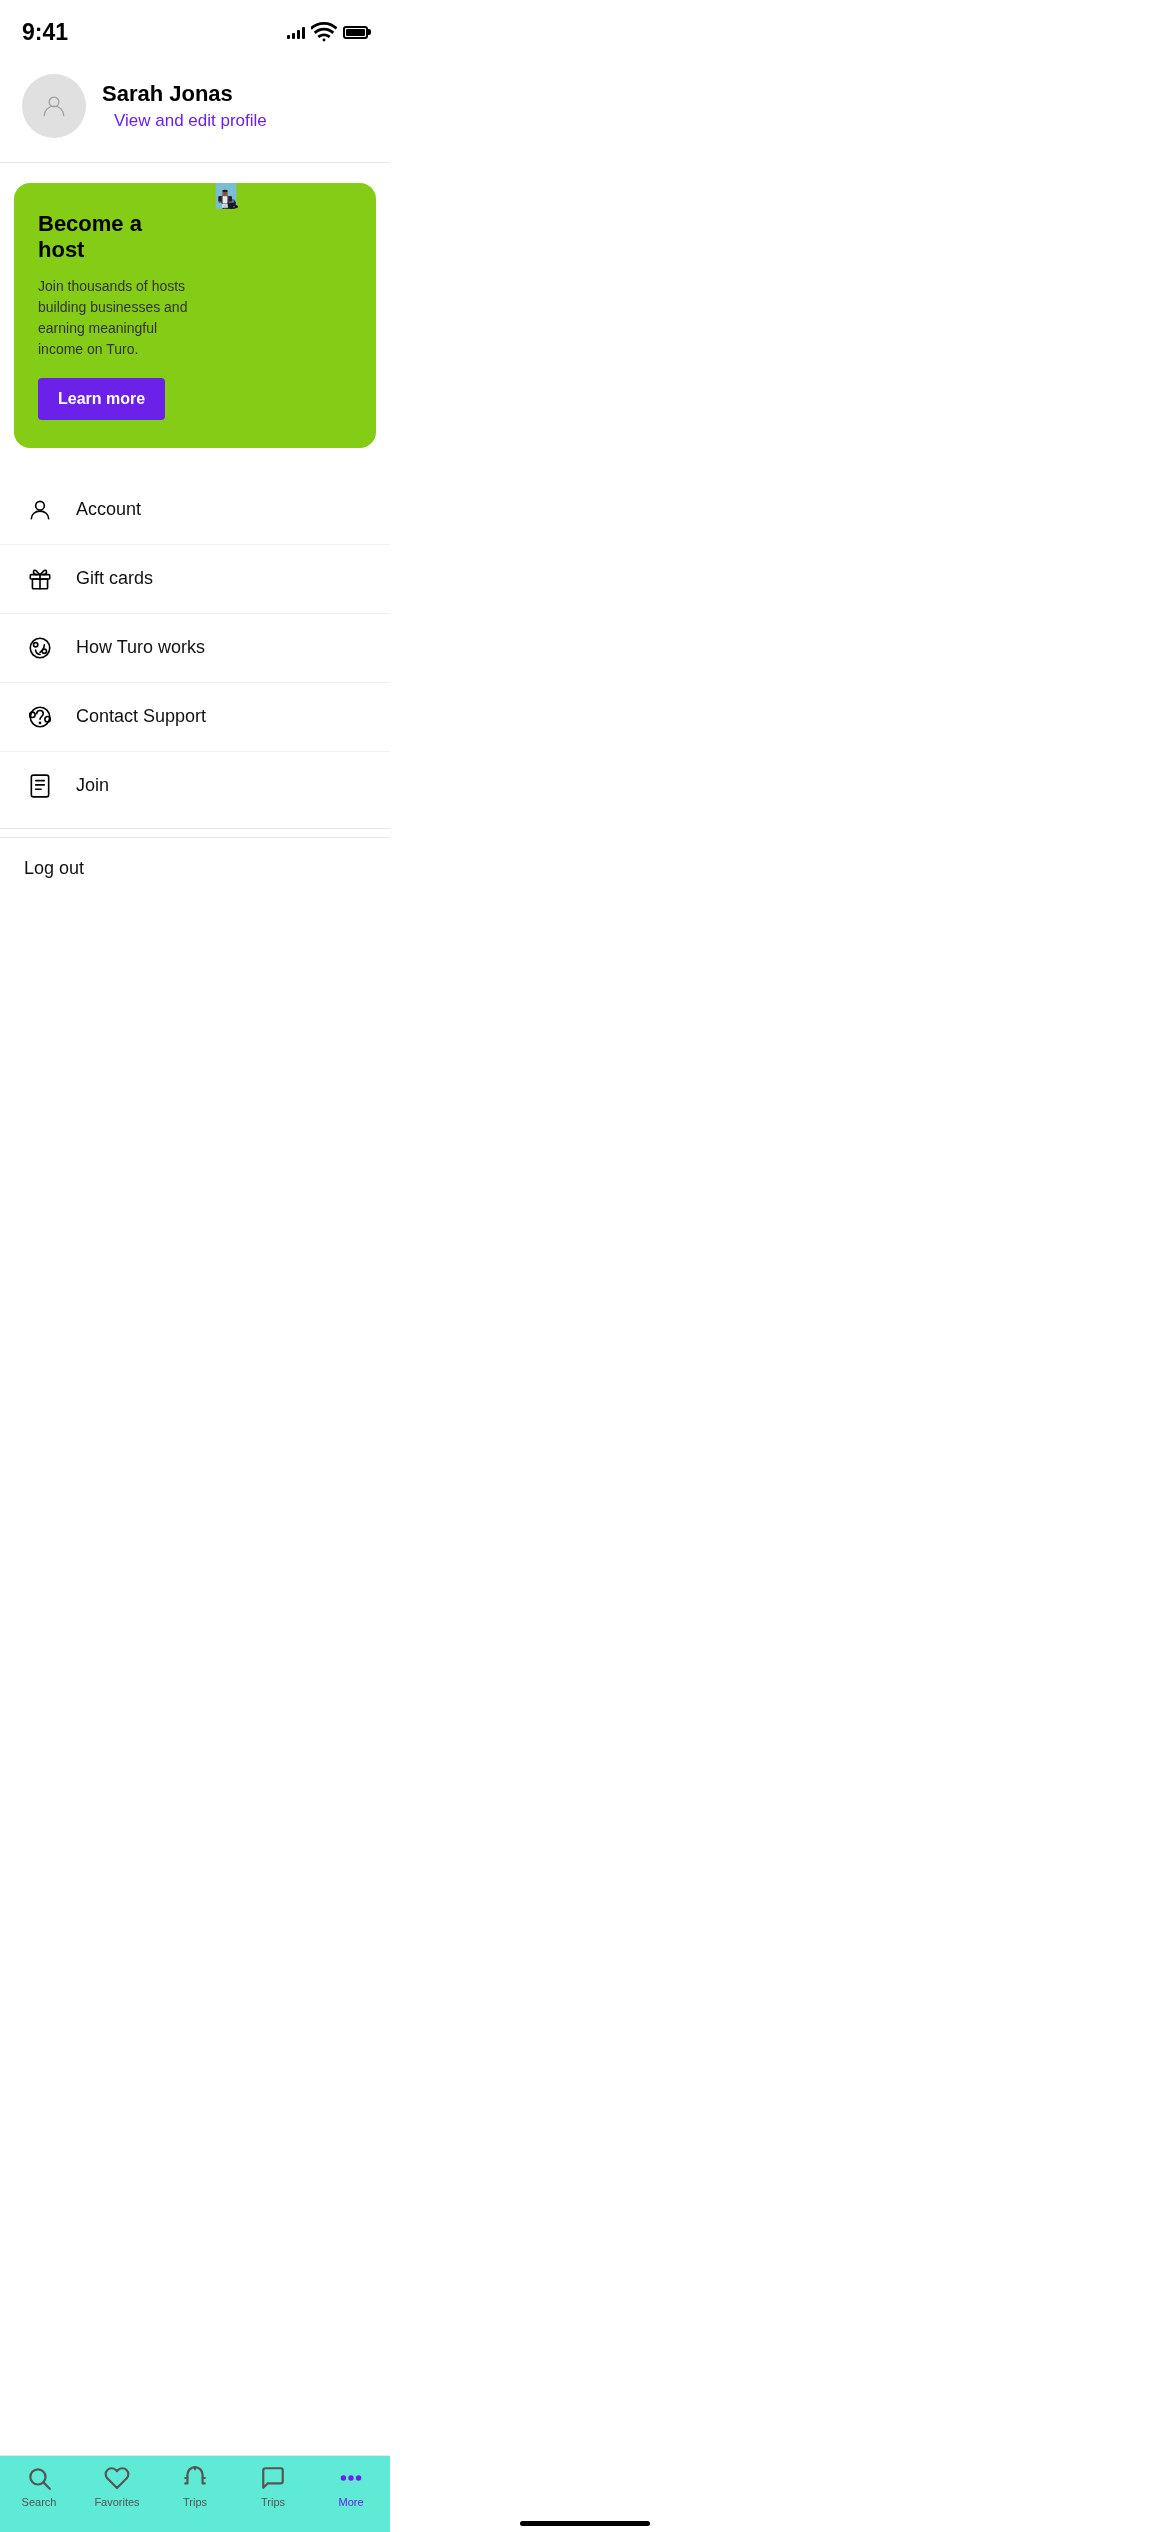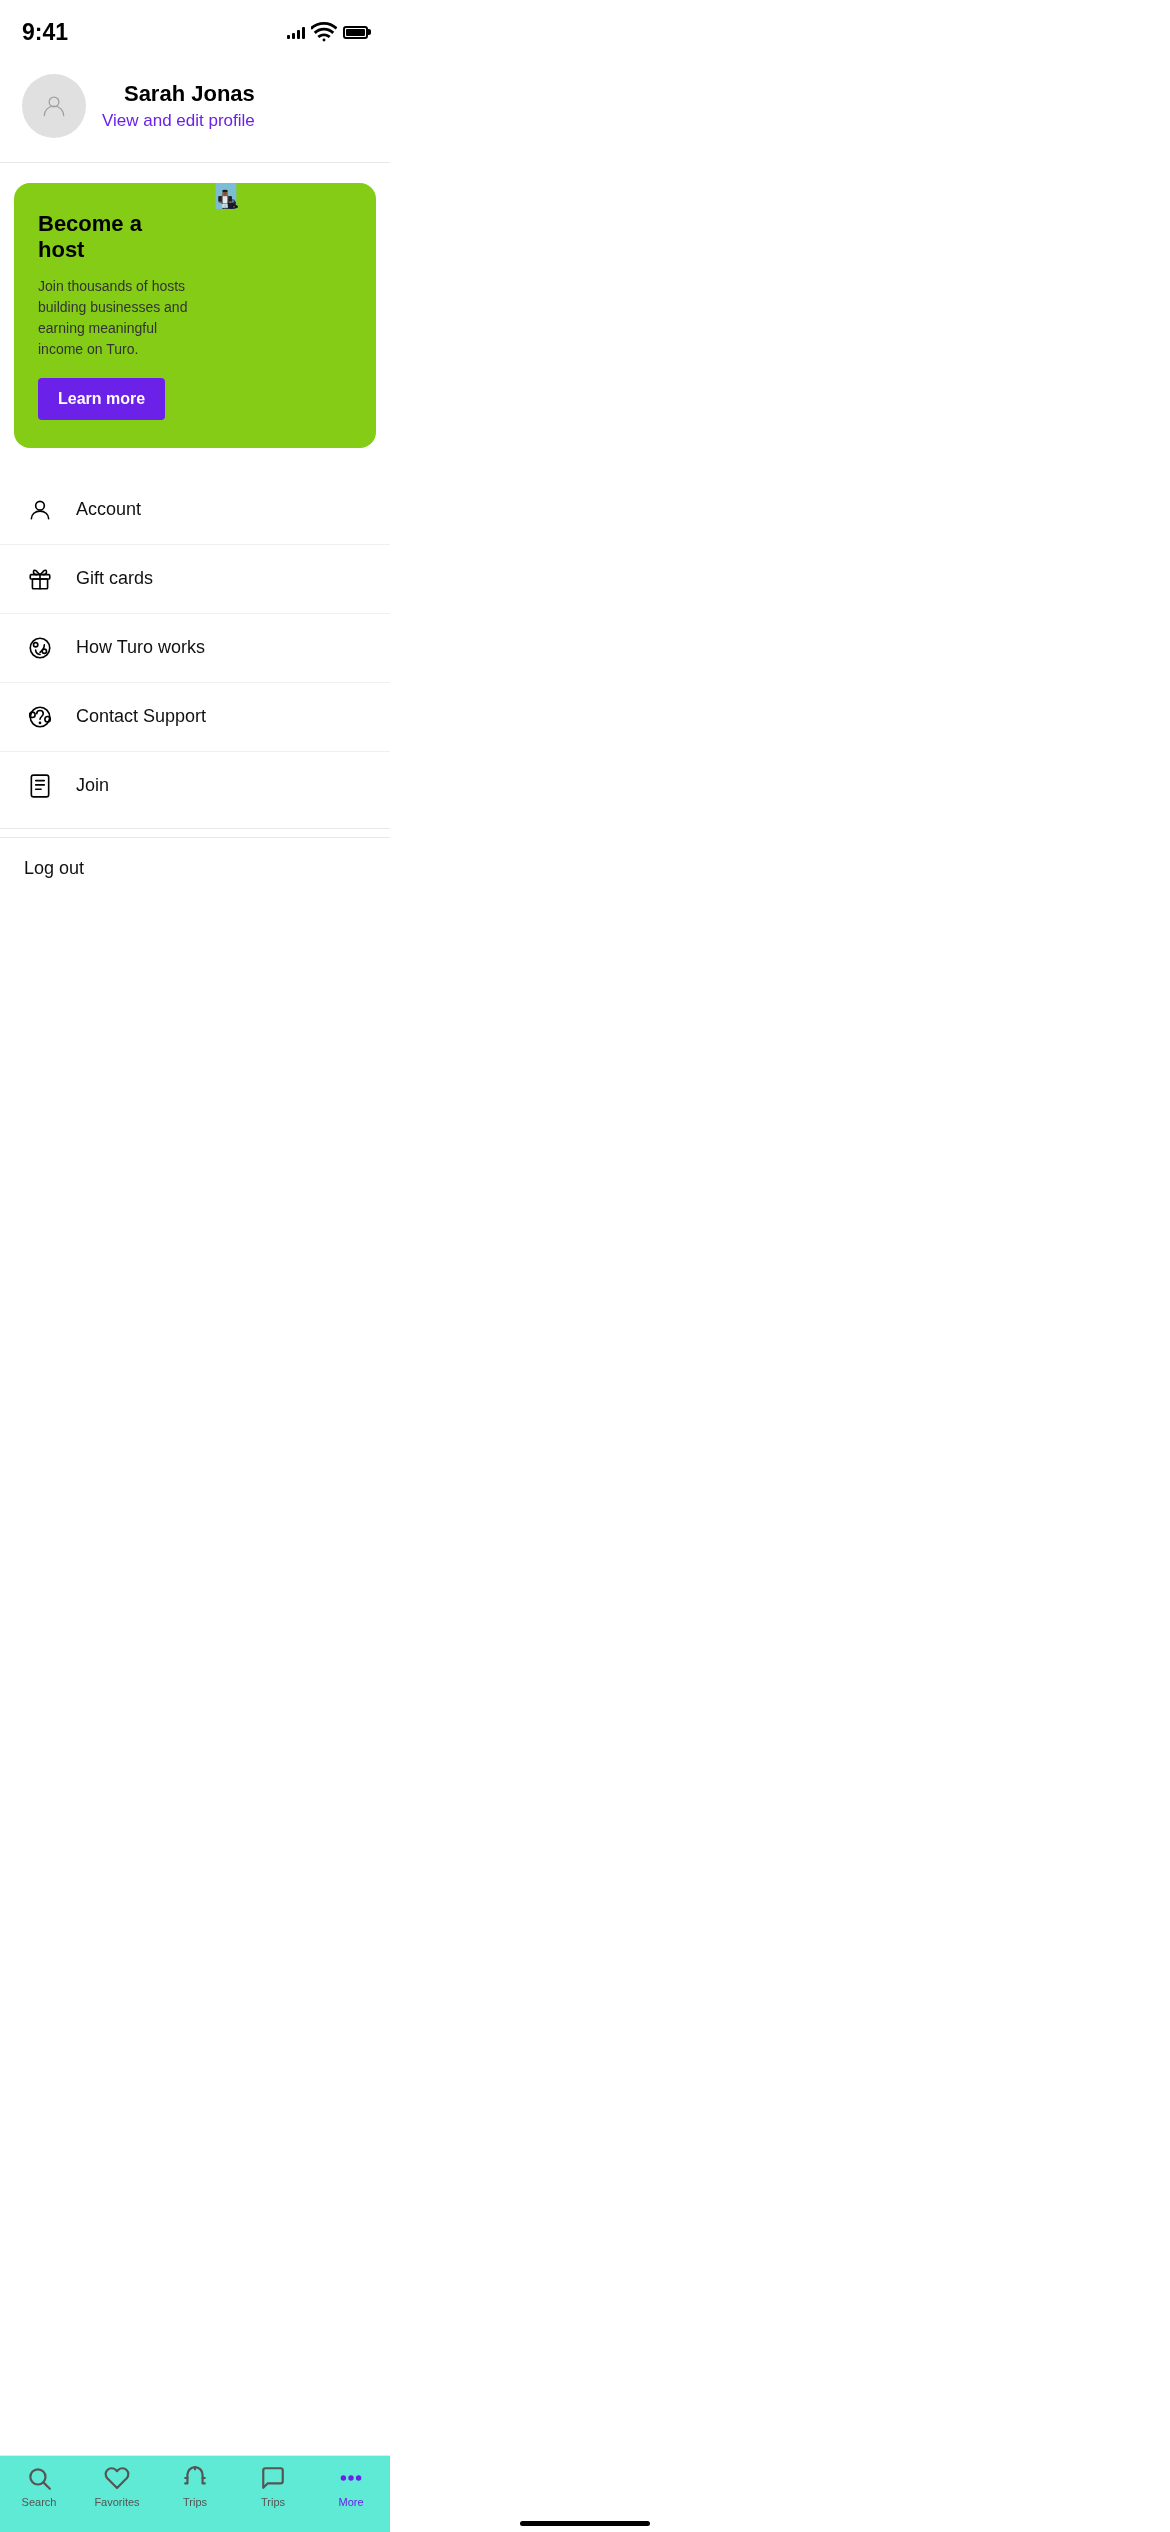--- a/index.html
+++ b/index.html
@@ -94,34 +94,34 @@
       display: flex;
       align-items: center;
       justify-content: center;
       flex-shrink: 0;
     }
 
     .profile-info {
       display: flex;
       flex-direction: column;
       gap: 4px;
-      text-align: right;
     }
 
     .profile-name {
       font-size: 22px;
       font-weight: 700;
       color: #000;
     }
 
     .profile-edit-link {
       font-size: 17px;
       font-weight: 500;
       color: #6B21E8;
       text-decoration: none;
+      margin-left: 12px;
     }
 
     
     .divider {
       height: 1px;
       background: #e8e8e8;
       margin: 0 0;
     }
 
     

